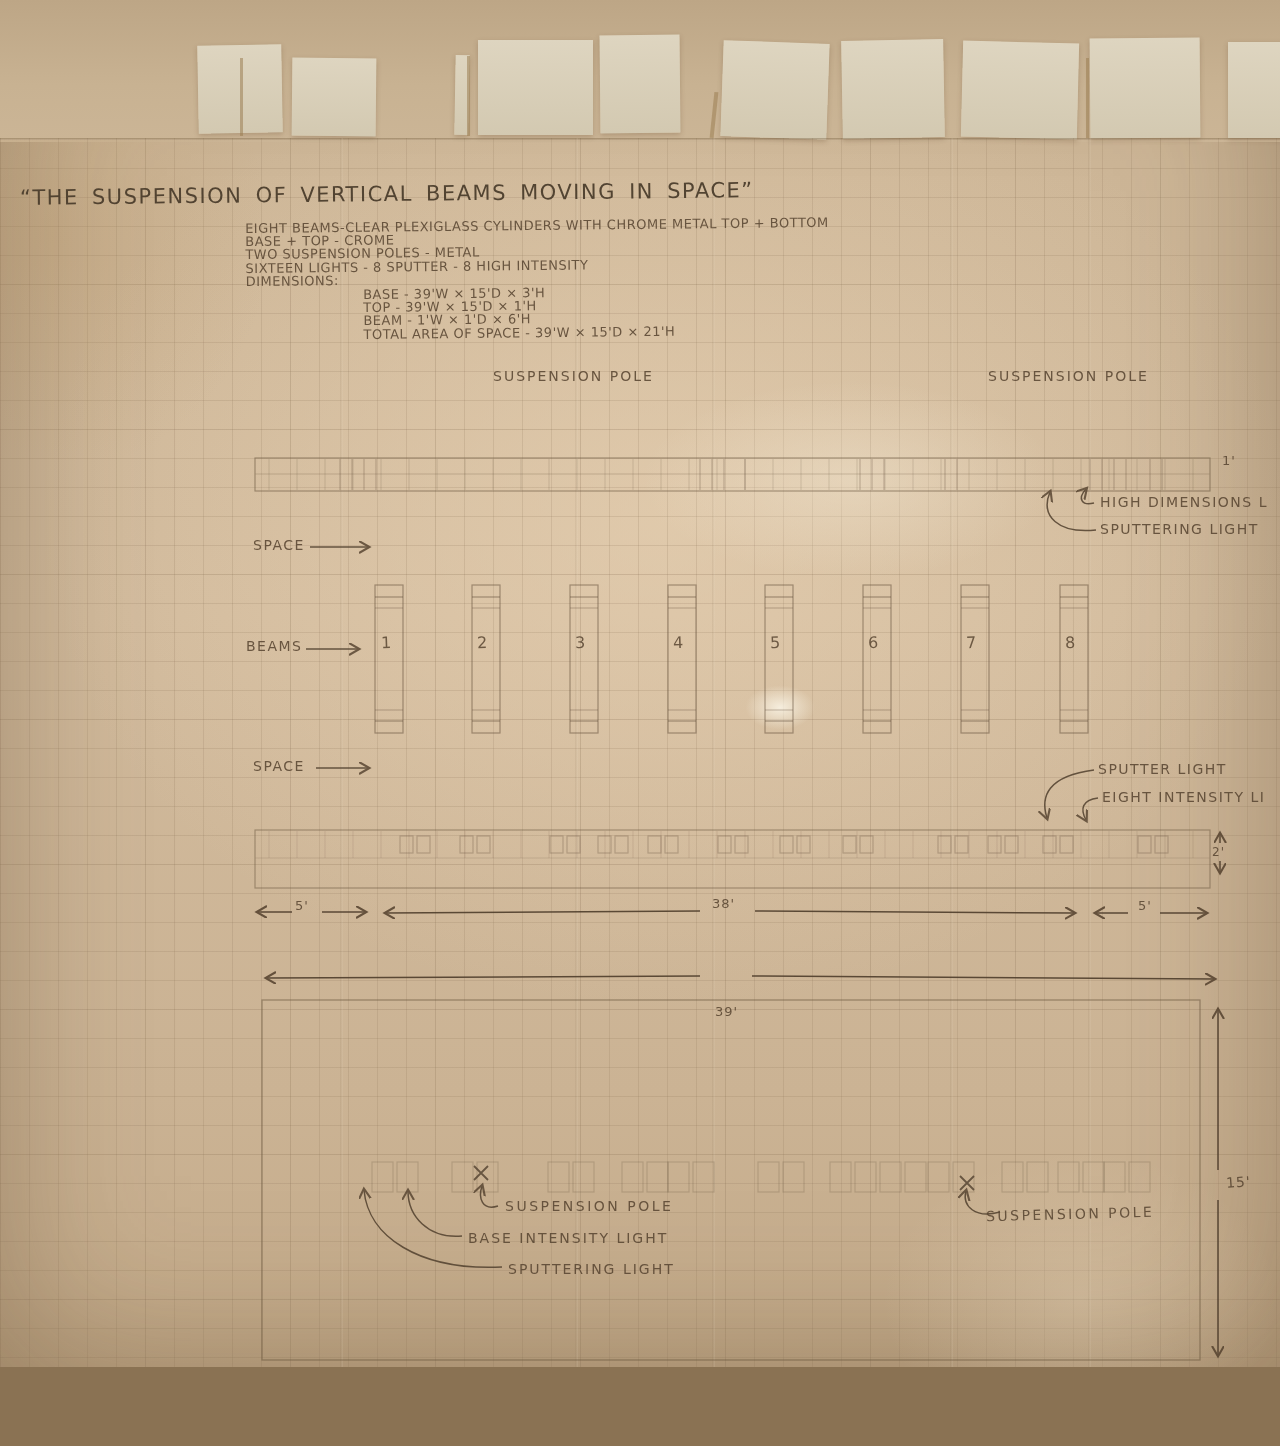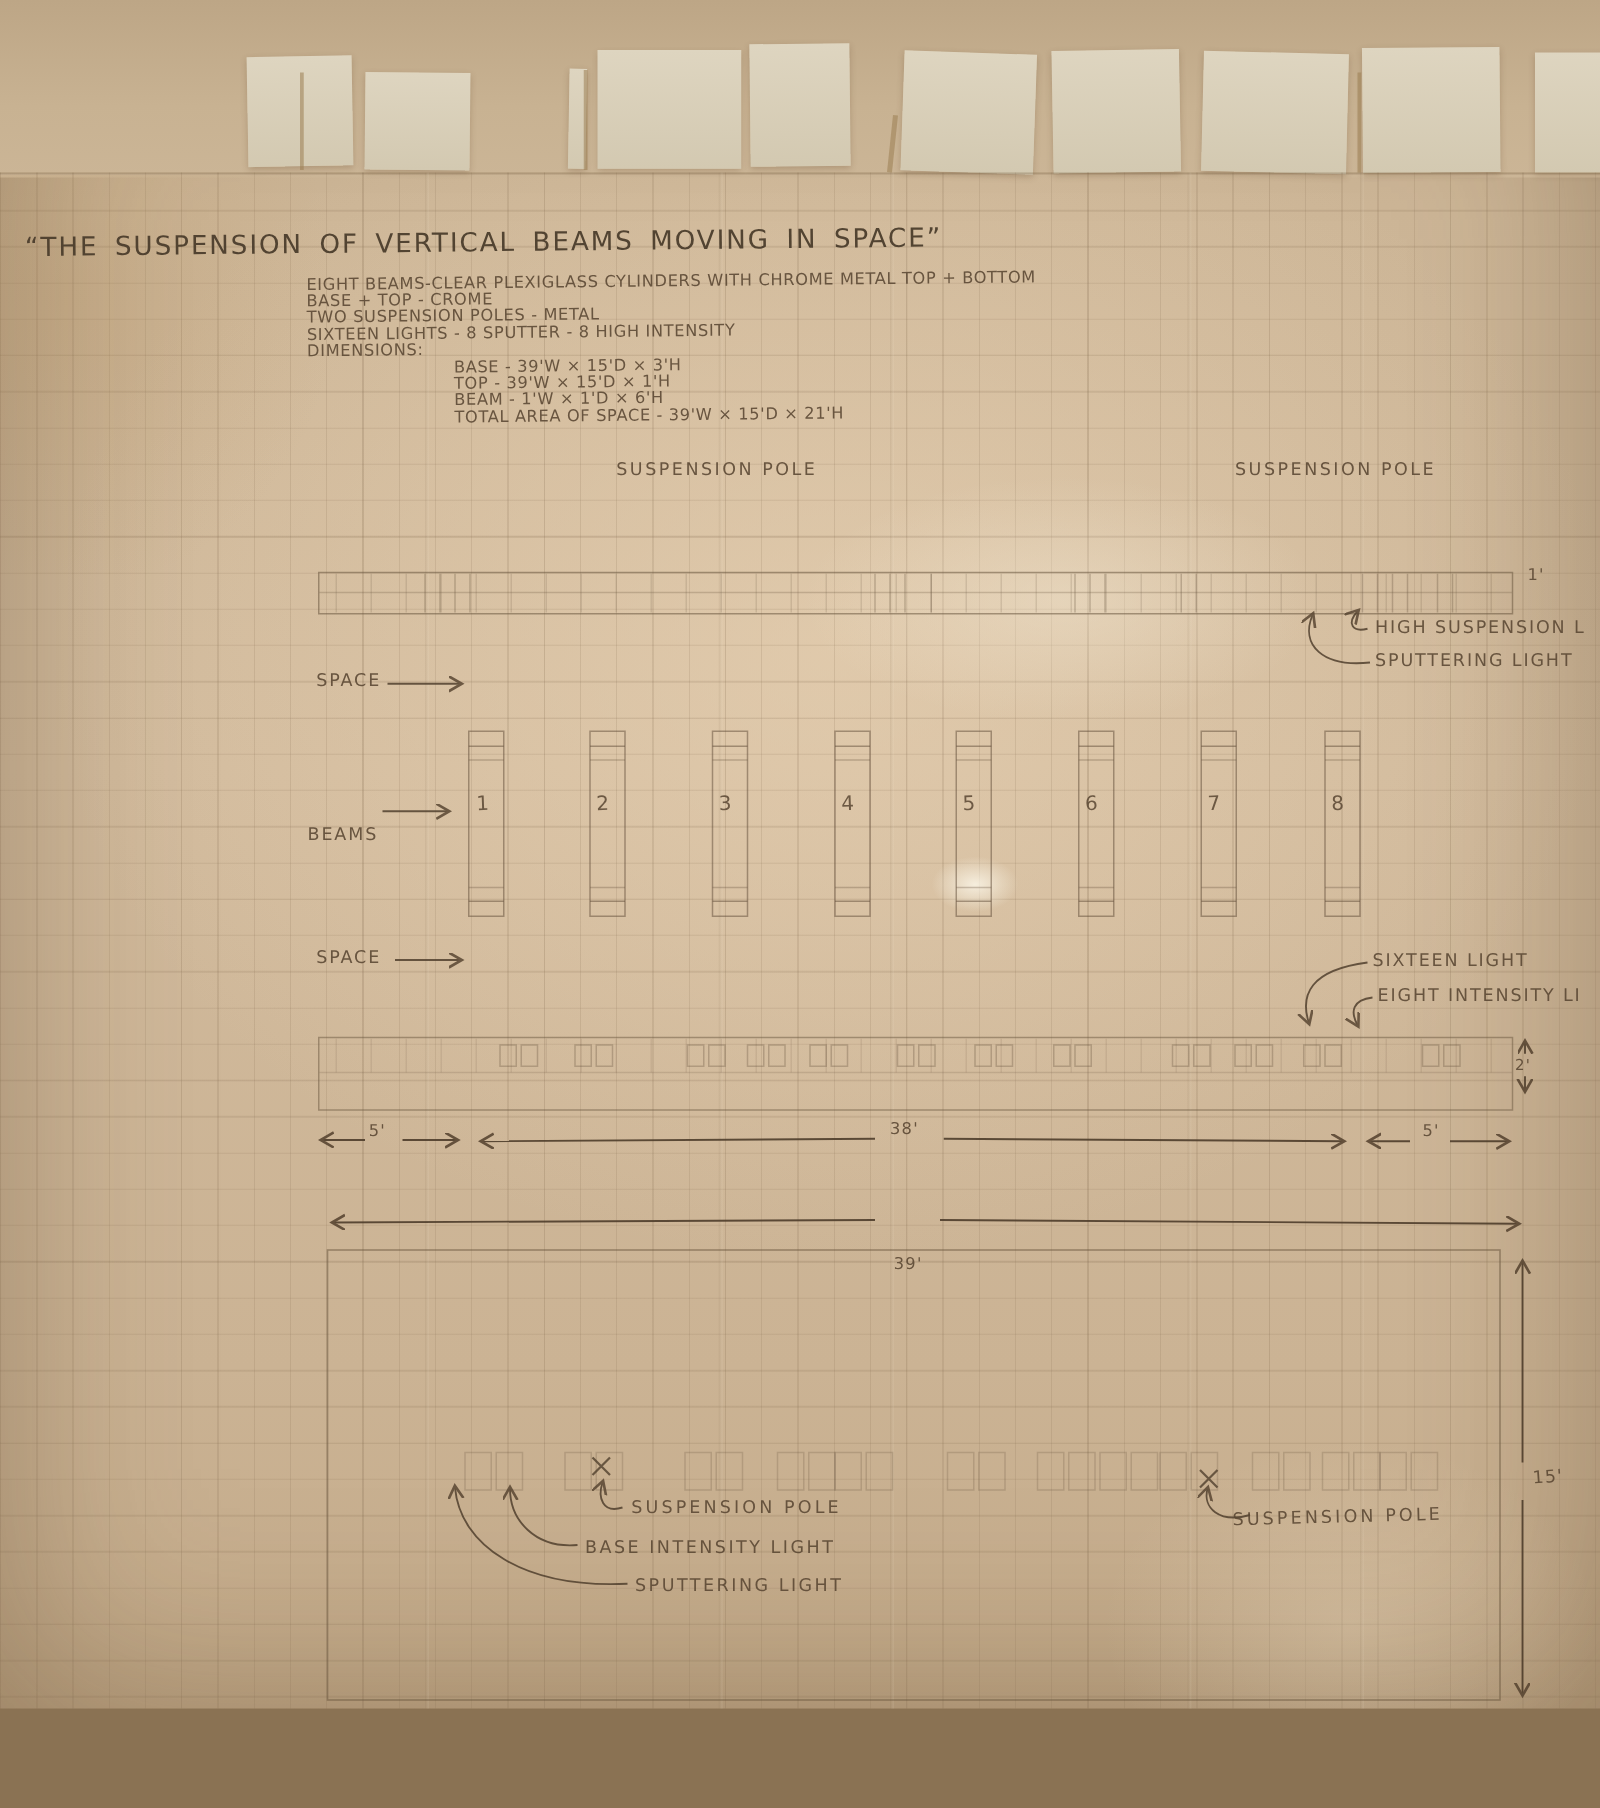--- a/index.html
+++ b/index.html
@@ -324,37 +324,37 @@
     <div>BASE - 39'W × 15'D × 3'H</div>
     <div>TOP  - 39'W × 15'D × 1'H</div>
     <div>BEAM - 1'W × 1'D × 6'H</div>
     <div>TOTAL AREA OF SPACE - 39'W × 15'D × 21'H</div>
   </div>
 
   <div class="hw lbl" style="left:493px;top:368px;letter-spacing:2px;">SUSPENSION POLE</div>
   <div class="hw lbl" style="left:988px;top:368px;letter-spacing:2px;">SUSPENSION POLE</div>
 
   <div class="hw dim" style="left:1222px;top:453px;">1'</div>
-  <div class="hw lbl" style="left:1100px;top:494px;">HIGH SUSPENSION L</div>
+  <div class="hw lbl" style="left:1100px;top:494px;">HIGH DIMENSIONS L</div>
   <div class="hw lbl" style="left:1100px;top:521px;">SPUTTERING LIGHT</div>
 
   <div class="hw lbl" style="left:253px;top:537px;">SPACE</div>
-  <div class="hw lbl" style="left:246px;top:660px;">BEAMS</div>
+  <div class="hw lbl" style="left:246px;top:638px;">BEAMS</div>
   <div class="hw lbl" style="left:253px;top:758px;">SPACE</div>
 
   <div class="beamnum" style="left:381px;top:633px;">1</div>
   <div class="beamnum" style="left:477px;top:633px;">2</div>
   <div class="beamnum" style="left:575px;top:633px;">3</div>
   <div class="beamnum" style="left:673px;top:633px;">4</div>
   <div class="beamnum" style="left:770px;top:633px;">5</div>
   <div class="beamnum" style="left:868px;top:633px;">6</div>
   <div class="beamnum" style="left:966px;top:633px;">7</div>
   <div class="beamnum" style="left:1065px;top:633px;">8</div>
 
-  <div class="hw lbl" style="left:1098px;top:761px;">SIXTEEN LIGHT</div>
+  <div class="hw lbl" style="left:1098px;top:761px;">SPUTTER LIGHT</div>
   <div class="hw lbl" style="left:1102px;top:789px;">EIGHT INTENSITY LI</div>
   <div class="hw dim" style="left:1212px;top:845px;font-size:12px;">2'</div>
 
   <div class="hw dim" style="left:295px;top:898px;">5'</div>
   <div class="hw dim" style="left:712px;top:896px;">38'</div>
   <div class="hw dim" style="left:1138px;top:898px;">5'</div>
   <div class="hw dim" style="left:715px;top:1004px;">39'</div>
   <div class="hw dim" style="left:1226px;top:1174px;font-size:14px;transform:rotate(-4deg);">15'</div>
 
   <div class="hw lbl" style="left:505px;top:1198px;letter-spacing:2.5px;">SUSPENSION POLE</div>

